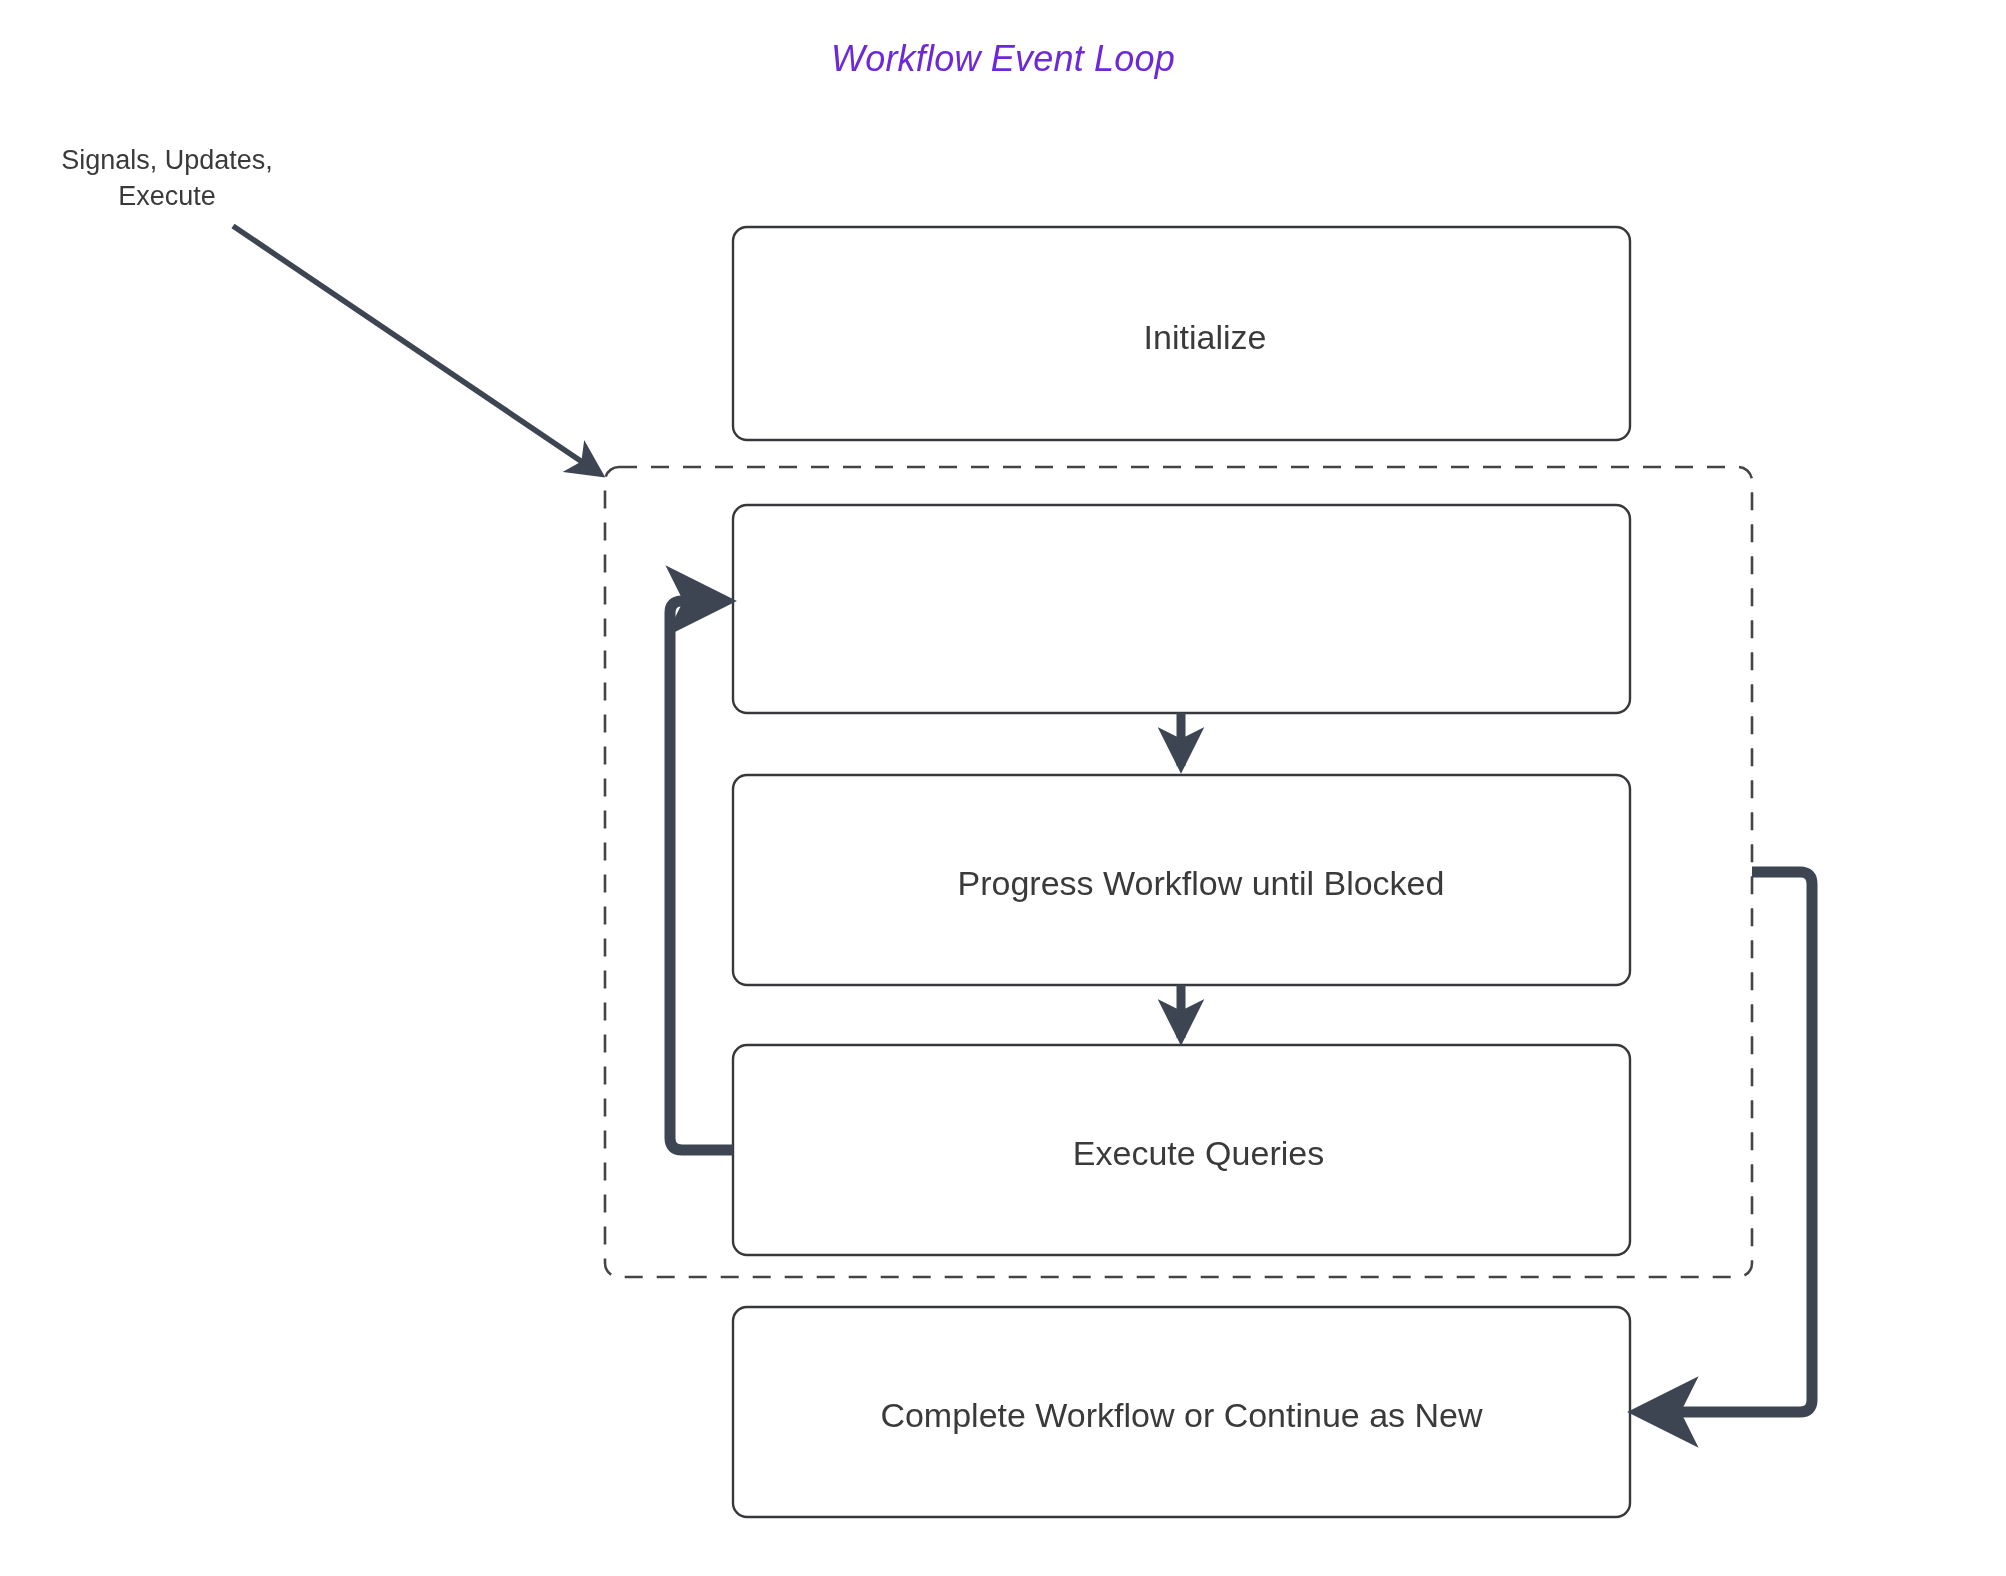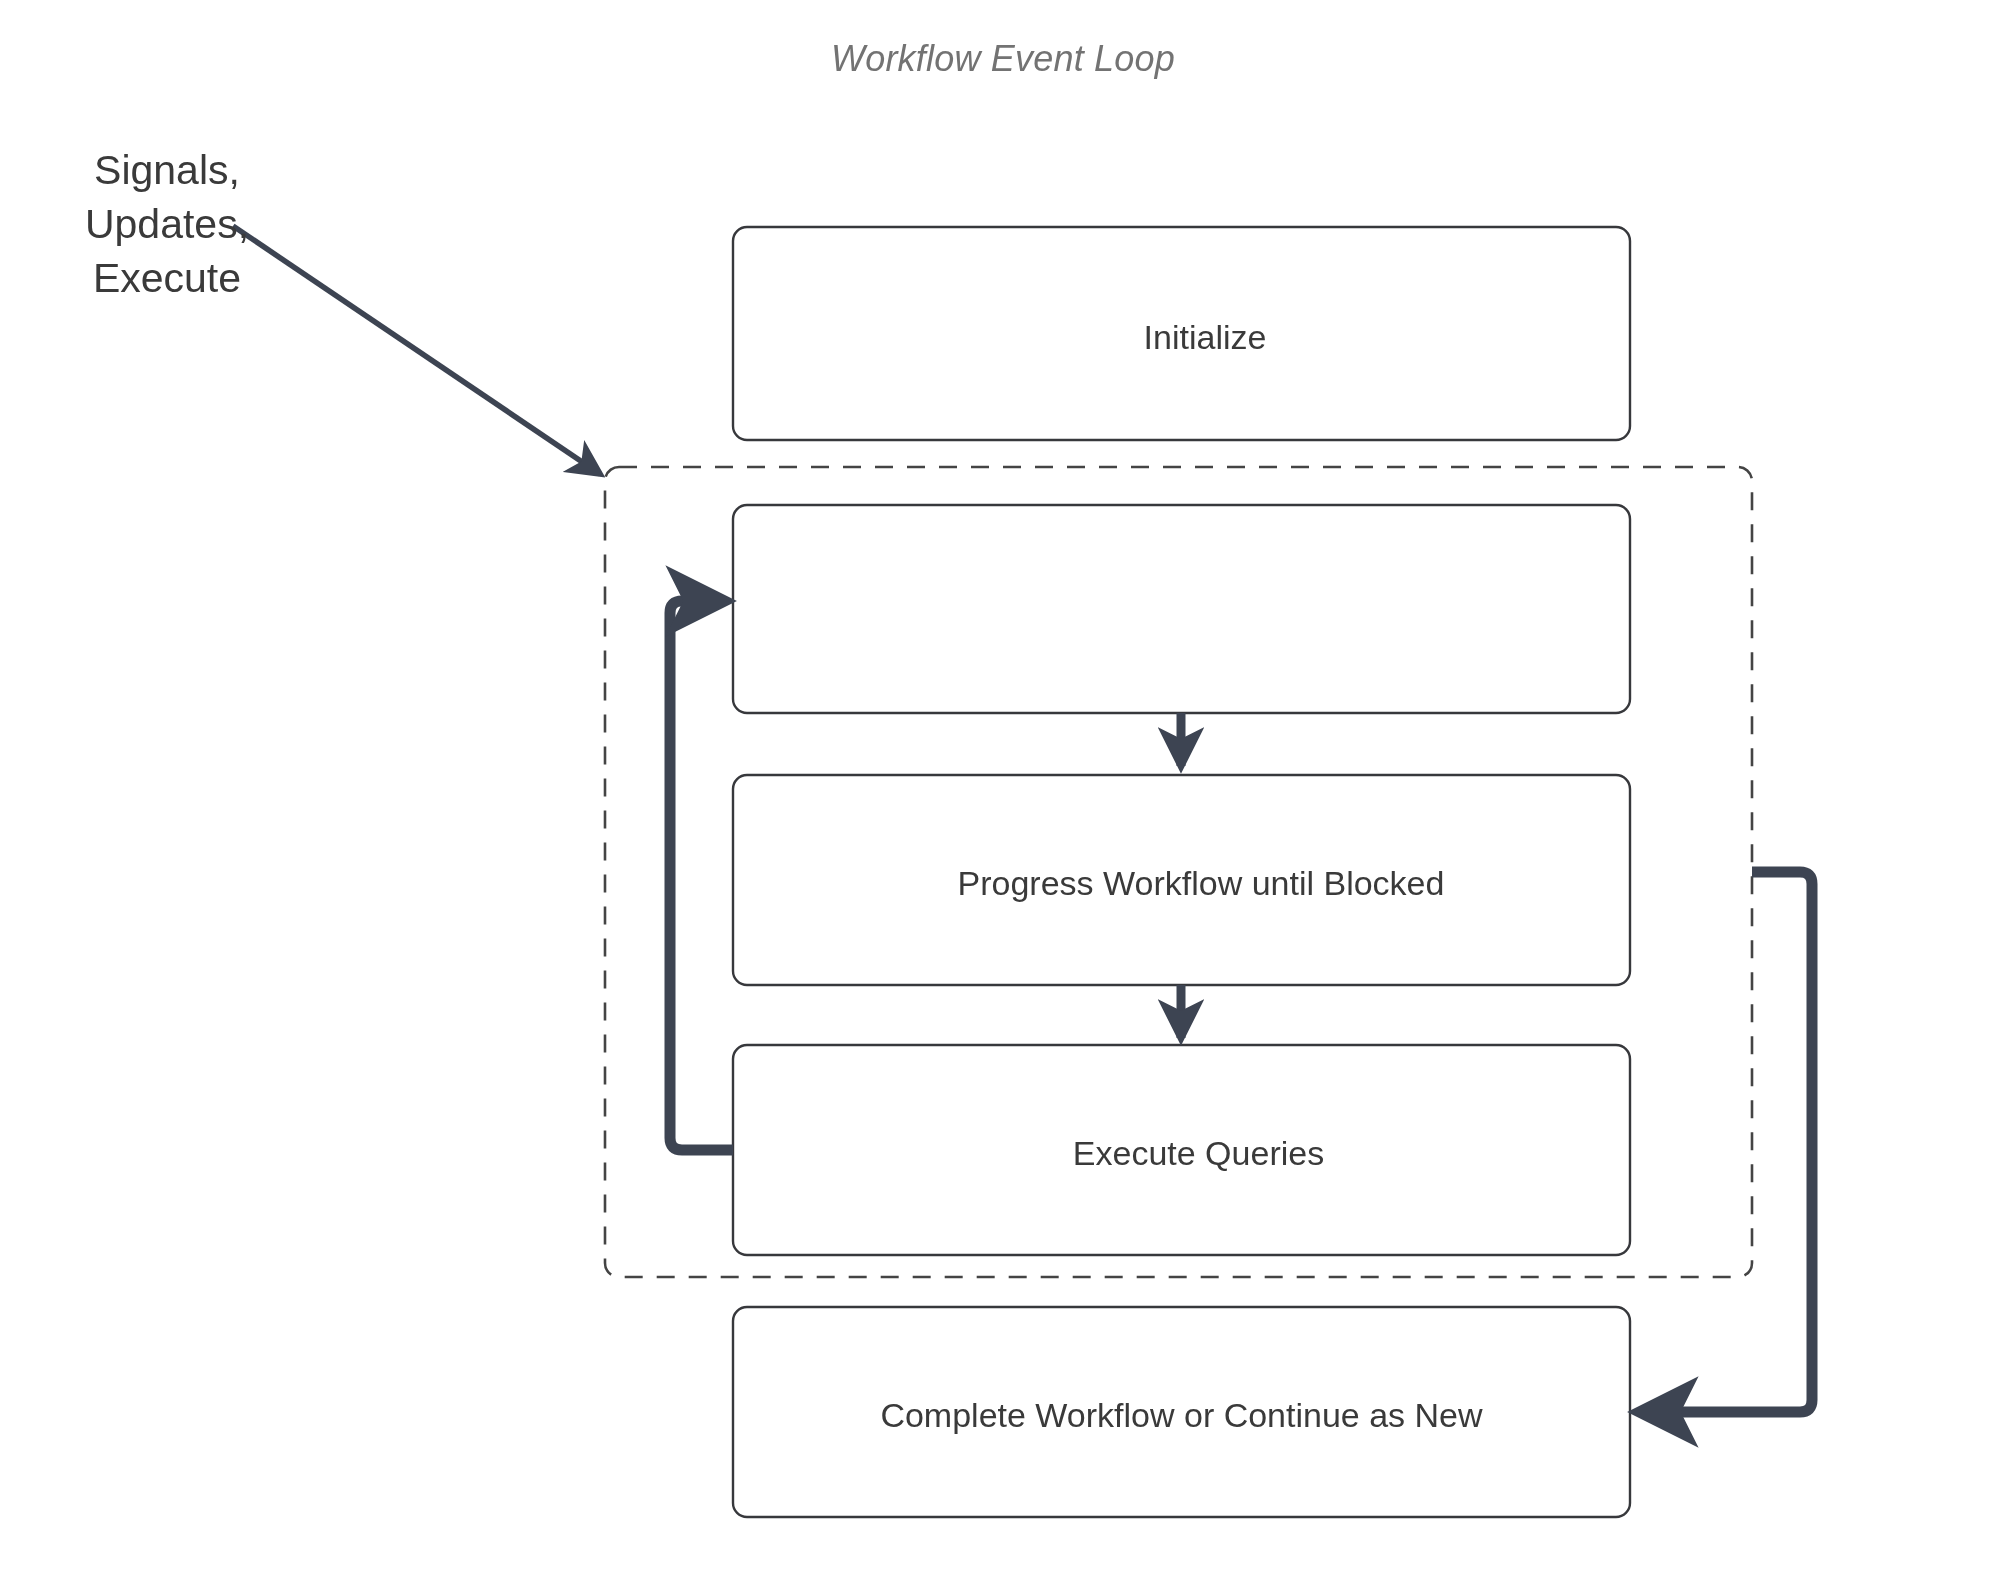--- a/index.html
+++ b/index.html
@@ -33,30 +33,30 @@
     pointer-events: none;
   }
   #diagram-title {
     position: absolute;
     left: 0;
     top: 38px;
     width: 2006px;
     text-align: center;
     font-style: italic;
     font-size: 36px;
-    color: #737373;
+    color: #6d28d9;
     letter-spacing: 0.2px;
   }
   #edge-label-signals {
     position: absolute;
     left: 22px;
     top: 143px;
     width: 290px;
     text-align: center;
-    font-size: 41px;
+    font-size: 27px;
     color: #3a3a3a;
     line-height: 1.32;
   }
   .box-text-init   { left: 733px; top: 316px;  width: 944px; }
   .box-text-psu    { left: 733px; top: 592px;  width: 897px; }
   .box-text-pw     { left: 733px; top: 862px;  width: 936px; text-align: center; }
   .box-text-eq     { left: 733px; top: 1132px; width: 897px; margin-left: 17px; }
   .box-text-cw     { left: 733px; top: 1394px; width: 897px; }
 </style>
 </head>

